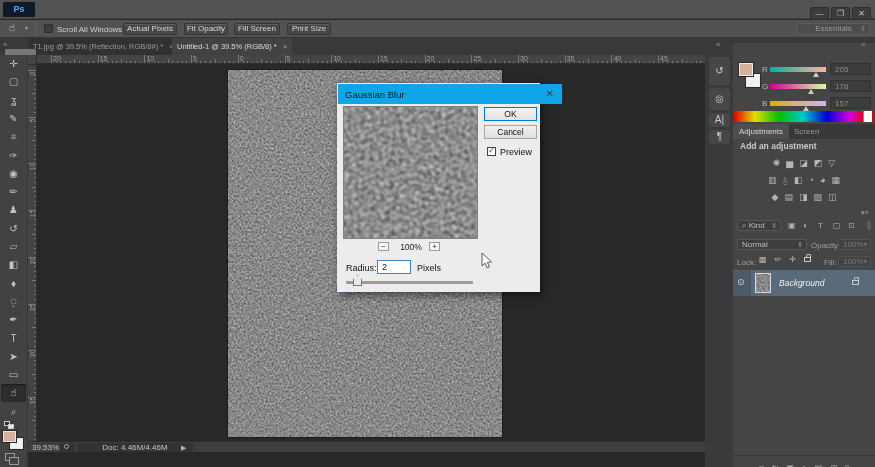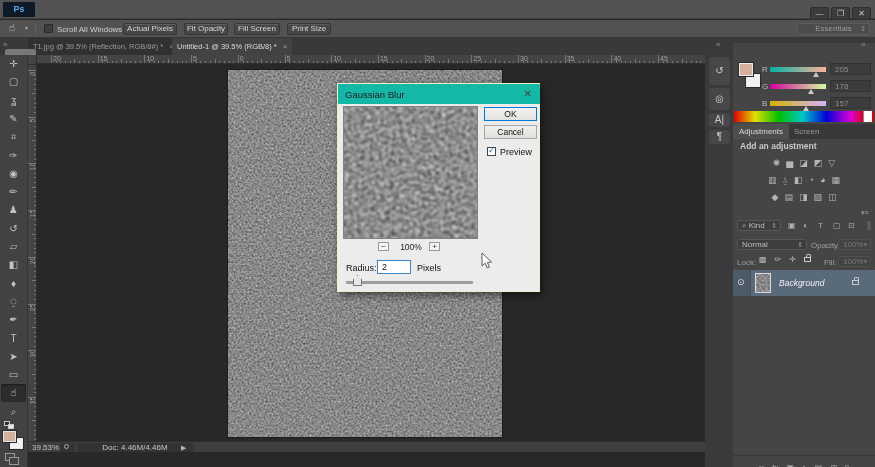--- a/index.html
+++ b/index.html
@@ -118,21 +118,21 @@
   #layer-eye { position:absolute; left:4px; top:8px; font-size:9px; color:#dcdcdc; line-height:9px;}
   #layer-thumb { position:absolute; left:22px; top:3px; width:16px; height:20px; border:1px solid #d8d8d8;}
   #layer-name { position:absolute; left:46px; top:8px; font-size:8.5px; font-style:italic; color:#f2f2f2;}
   #layer-lock { position:absolute; right:12px; top:10px;}
   #layers-footer { position:absolute; left:0; top:412px; width:142px; height:12px; border-top:1px solid #383838; text-align:center;}
   .footicon { display:inline-block; margin:0 4px; font-size:8px; color:#ababab; line-height:12px;}
 
   
   #dialog { position:absolute; left:337px; top:83px; width:203px; height:209px; background:#ececec;
             border:1px solid #eff0c8; box-shadow:2px 3px 8px rgba(0,0,0,.55); z-index:10; color:#111;}
-  #dlg-titlebar { position:absolute; left:0; top:0; width:202px; height:20px; background:#14b8a6;}
+  #dlg-titlebar { position:absolute; left:0; top:0; width:224px; height:20px; background:#0ea5e9;}
   #dlg-title { position:absolute; left:7px; top:5px; font-size:9.5px; color:#1a1a1a;}
   #dlg-close { position:absolute; right:8px; top:4px; font-size:10px; color:#444;}
   #dlg-preview { position:absolute; left:5px; top:22px; width:135px; height:133px; border:1px solid #828282; background:#8a8a8a; overflow:hidden;}
   .dlgbtn { position:absolute; left:146px; width:53px; height:14px; font-size:8.5px; text-align:center; line-height:13px; color:#111;}
   #dlg-ok { top:23px; background:linear-gradient(#f4f3f1,#e4e2df); border:1px solid #0078d7;}
   #dlg-cancel { top:41px; background:linear-gradient(#f0efed,#e2e0dd); border:1px solid #a6a6a6;}
   #dlg-checkbox { position:absolute; left:149px; top:63px; width:9px; height:9px; background:#fff; border:1px solid #454545;}
   #dlg-checkmark { position:absolute; left:0px; top:-3px; font-size:9px; color:#1f6fb4;}
   #dlg-preview-label { position:absolute; left:162px; top:63px; font-size:9px; color:#111;}
   #dlg-minus,#dlg-plus { position:absolute; top:158px; width:11px; height:9px; border:1px solid #9a9a9a; background:#f4f4f4;

